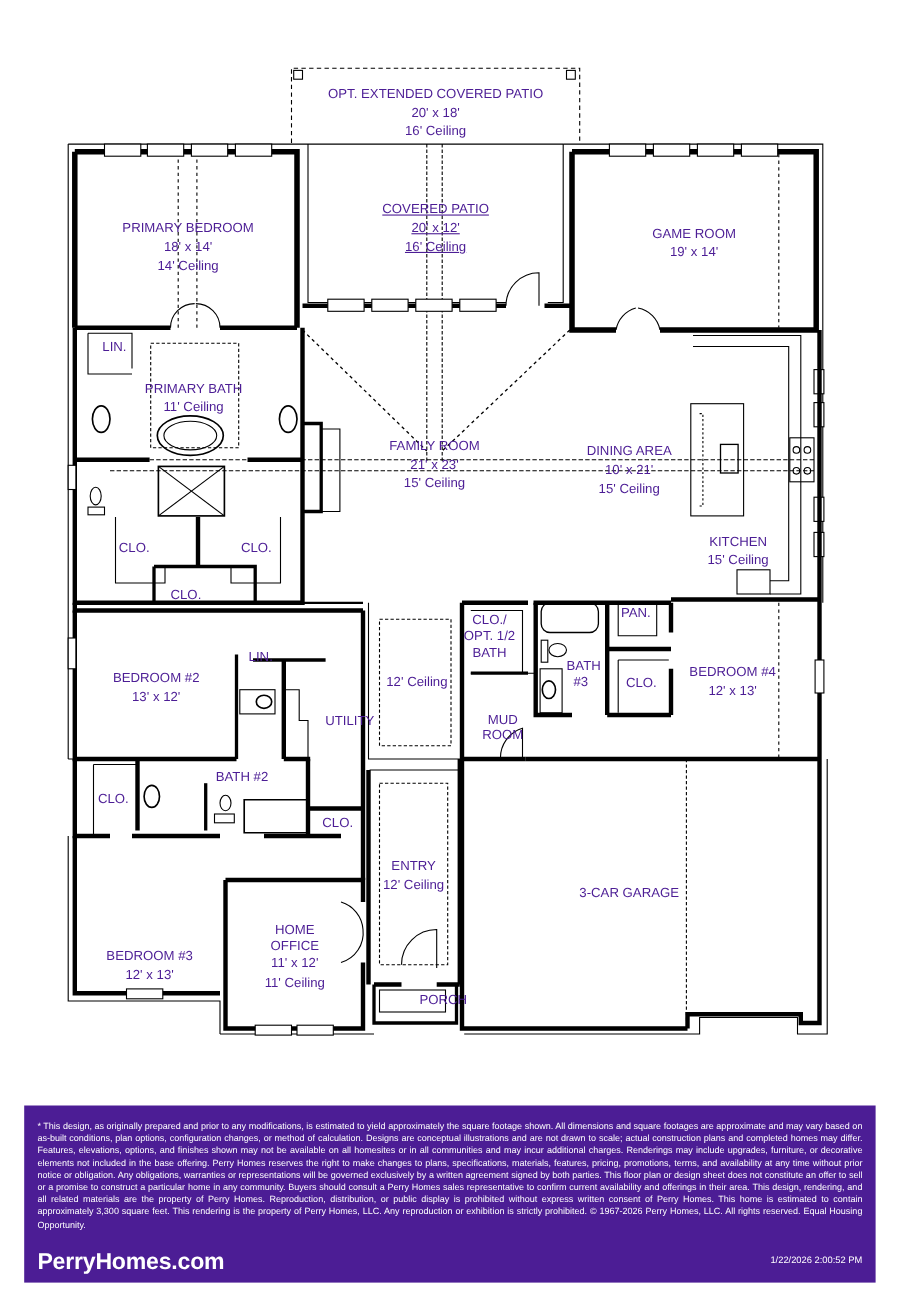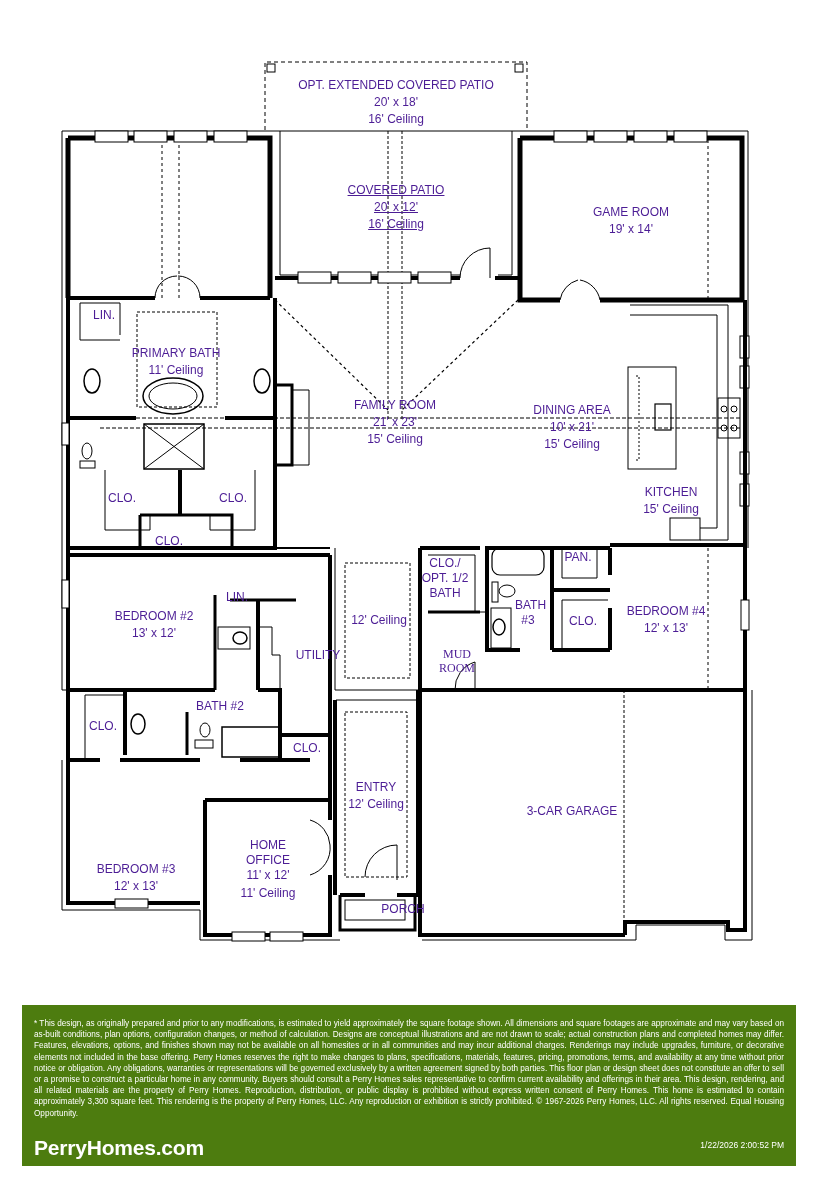--- a/index.html
+++ b/index.html
@@ -1,20 +1,20 @@
 <!DOCTYPE html>
 <html><head>
 <meta charset="utf-8">
 <style>
   html, body { margin:0; padding:0; background:#ffffff; }
   body { width:816px; height:1187px; position:relative; overflow:hidden; font-family:"Liberation Sans", sans-serif; color:#000; }
   #plan { position:absolute; left:0; top:0; width:816px; height:1000px; }
   .lbl { position:absolute; text-align:center; font-size:12px; line-height:17px; color:#4c1d95; white-space:nowrap; transform:translateX(-50%); }
   .lbl span { display:block; }
-  .footer { position:absolute; left:22px; top:1005px; width:774px; height:161px; background:#4d7c0f; color:#fff; }
+  .footer { position:absolute; left:22px; top:1005px; width:774px; height:161px; background:#4c1d95; color:#fff; }
   .disclaimer { position:absolute; left:12px; top:13px; width:750px; font-size:8.2px; line-height:11.2px; text-align:justify; color:#fff; }
   .brand { position:absolute; left:12px; top:131px; font-size:21px; font-weight:bold; color:#fff; letter-spacing:-0.2px; }
   .stamp { position:absolute; right:12px; top:135px; font-size:8.5px; color:#fff; }
 </style>
 </head>
 <body>
 
 <div id="plan">
   <svg width="816" height="1000" viewBox="0 0 816 1000" xmlns="http://www.w3.org/2000/svg">
     <g fill="none" stroke="#000">
@@ -176,20 +176,25 @@
       <path d="M422 940 H636 V925 H725 V940 H752 V690" stroke-width="1"></path>
     </g>
   </svg>
 
   
   <div class="lbl" style="left:396px; top:77px;">
     <span>OPT. EXTENDED COVERED PATIO</span>
     <span>20' x 18'</span>
     <span>16' Ceiling</span>
   </div>
+  <div class="lbl" style="left:171px; top:199px;">
+    <span>PRIMARY BEDROOM</span>
+    <span>18' x 14'</span>
+    <span>14' Ceiling</span>
+  </div>
   <div class="lbl" style="left:396px; top:182px;text-decoration:underline;">
     <span>COVERED PATIO</span>
     <span>20' x 12'</span>
     <span>16' Ceiling</span>
   </div>
   <div class="lbl" style="left:631px; top:204px;">
     <span>GAME ROOM</span>
     <span>19' x 14'</span>
   </div>
   <div class="lbl" style="left:104px; top:307px;">
@@ -215,21 +220,21 @@
   </div>
   <div class="lbl" style="left:122px; top:490px;">
     <span>CLO.</span>
   </div>
   <div class="lbl" style="left:233px; top:490px;">
     <span>CLO.</span>
   </div>
   <div class="lbl" style="left:169px; top:533px;">
     <span>CLO.</span>
   </div>
-  <div class="lbl" style="left:142px; top:608px;margin-left:12px;">
+  <div class="lbl" style="left:142px; top:608px;">
     <span>BEDROOM #2</span>
     <span>13' x 12'</span>
   </div>
   <div class="lbl" style="left:237px; top:589px;">
     <span>LIN.</span>
   </div>
   <div class="lbl" style="left:304px; top:647px;padding-left:28px;">
     <span>UTILITY</span>
   </div>
   <div class="lbl" style="left:379px; top:612px;">
@@ -244,21 +249,21 @@
   <div class="lbl" style="left:578px; top:549px;">
     <span>PAN.</span>
   </div>
   <div class="lbl" style="left:583px; top:613px;">
     <span>CLO.</span>
   </div>
   <div class="lbl" style="left:666px; top:603px;">
     <span>BEDROOM #4</span>
     <span>12' x 13'</span>
   </div>
-  <div class="lbl" style="left:457px; top:647px; width:40px; white-space:normal; line-height:14px;font-family:Liberation Serif, serif;">
+  <div class="lbl" style="left:457px; top:647px; width:40px; white-space:normal; line-height:14px;">
     <span>MUD ROOM</span>
   </div>
   <div class="lbl" style="left:103px; top:718px;">
     <span>CLO.</span>
   </div>
   <div class="lbl" style="left:220px; top:698px;">
     <span>BATH #2</span>
   </div>
   <div class="lbl" style="left:307px; top:740px;">
     <span>CLO.</span>

